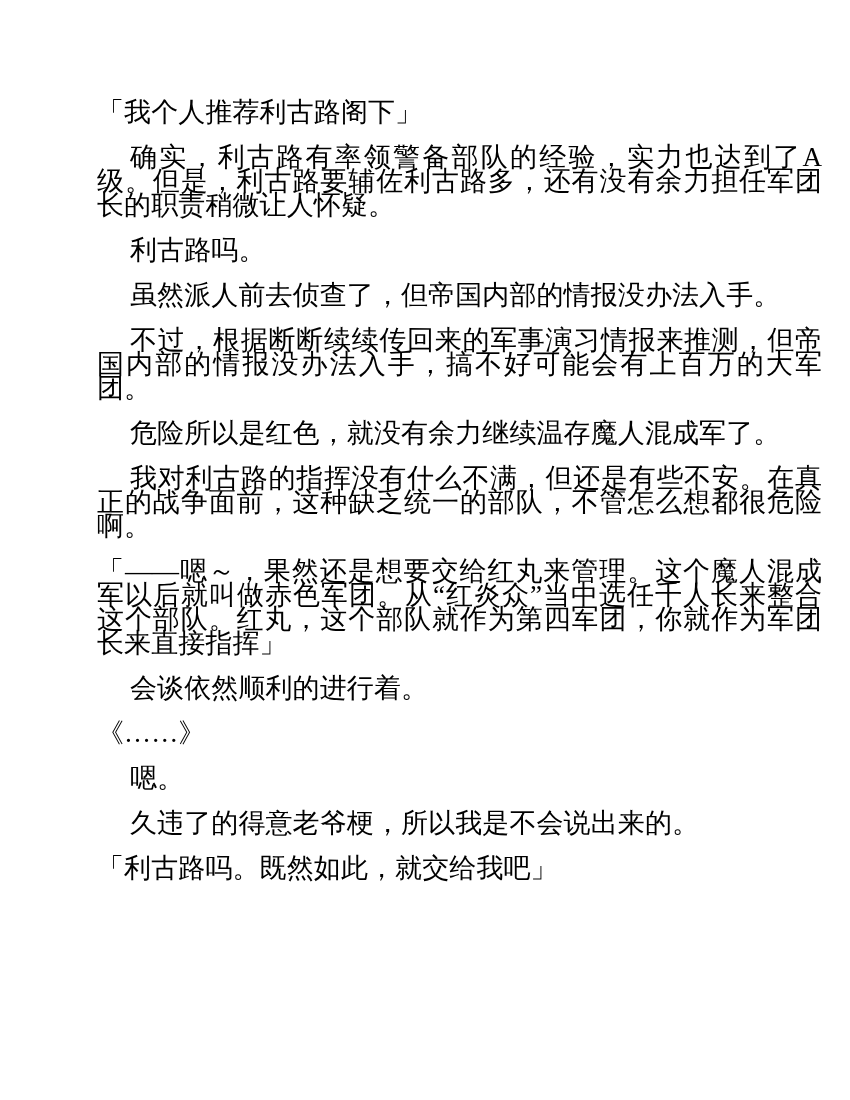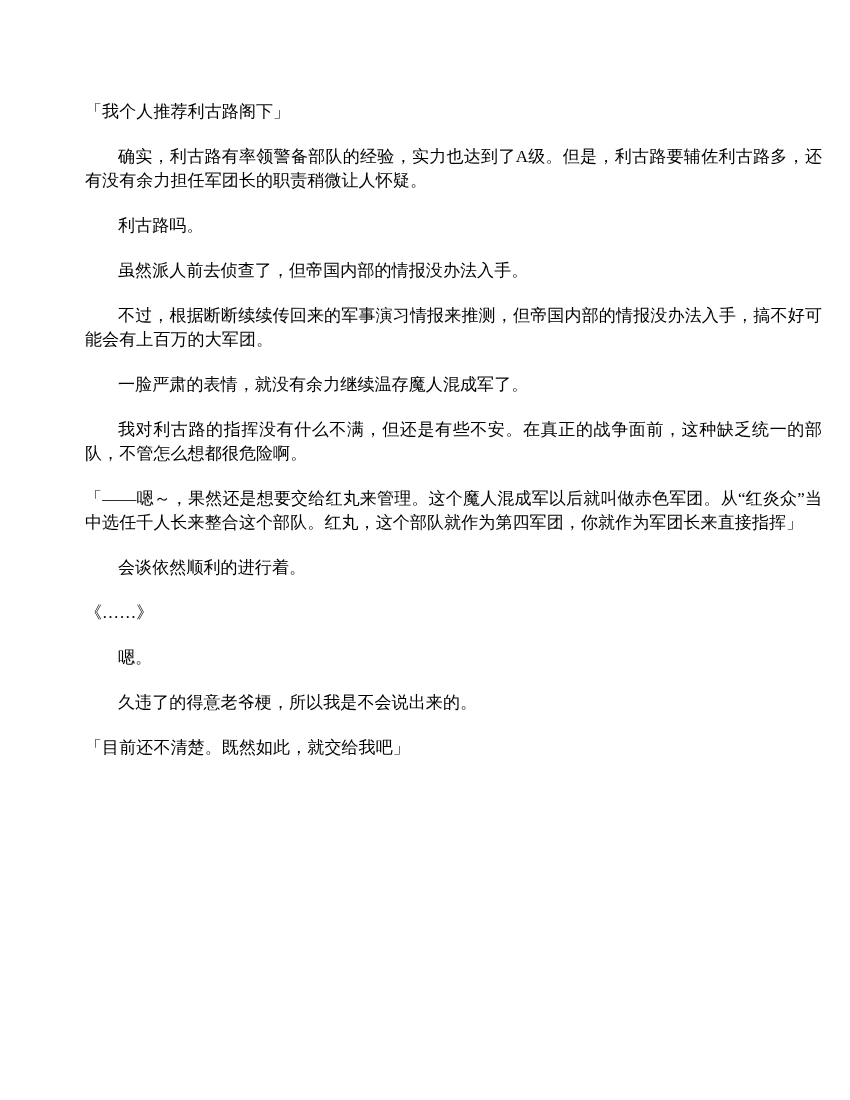--- a/index.html
+++ b/index.html
@@ -10,42 +10,42 @@
     overflow: hidden;
   }
   .ebook-page {
     box-sizing: border-box;
     width: 850px;
     height: 1100px;
     padding: 100px 28px 0 85px;
     background: #ffffff;
   }
   .ebook-page p {
-    margin: 0 0 21px 0;
+    margin: 0 0 21px 12px;
     font-family: "Liberation Serif", "DejaVu Serif", serif;
-    font-size: 17px;
+    font-size: 27px;
     line-height: 24px;
     color: #000000;
     text-align: justify;
     letter-spacing: 0.1px;
   }
   .ebook-page p.indent {
     text-indent: 33px;
   }
 </style>
 </head>
 <body>
 
 <div class="ebook-page">
   <p>「我个人推荐利古路阁下」</p>
   <p class="indent">确实，利古路有率领警备部队的经验，实力也达到了A级。但是，利古路要辅佐利古路多，还有没有余力担任军团长的职责稍微让人怀疑。</p>
   <p class="indent">利古路吗。</p>
   <p class="indent">虽然派人前去侦查了，但帝国内部的情报没办法入手。</p>
   <p class="indent">不过，根据断断续续传回来的军事演习情报来推测，但帝国内部的情报没办法入手，搞不好可能会有上百万的大军团。</p>
-  <p class="indent">一脸严肃的表情，就没有余力继续温存魔人混成军了。</p>
+  <p class="indent">危险所以是红色，就没有余力继续温存魔人混成军了。</p>
   <p class="indent">我对利古路的指挥没有什么不满，但还是有些不安。在真正的战争面前，这种缺乏统一的部队，不管怎么想都很危险啊。</p>
   <p>「——嗯～，果然还是想要交给红丸来管理。这个魔人混成军以后就叫做赤色军团。从“红炎众”当中选任千人长来整合这个部队。红丸，这个部队就作为第四军团，你就作为军团长来直接指挥」</p>
   <p class="indent">会谈依然顺利的进行着。</p>
   <p>《……》</p>
   <p class="indent">嗯。</p>
   <p class="indent">久违了的得意老爷梗，所以我是不会说出来的。</p>
-  <p>「目前还不清楚。既然如此，就交给我吧」</p>
+  <p>「利古路吗。既然如此，就交给我吧」</p>
 </div>
 
 </body></html>

